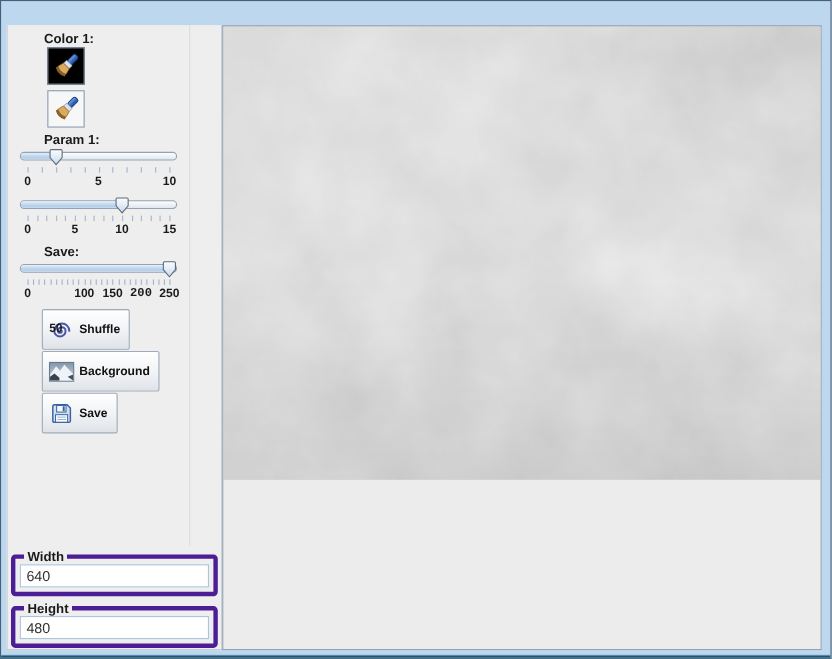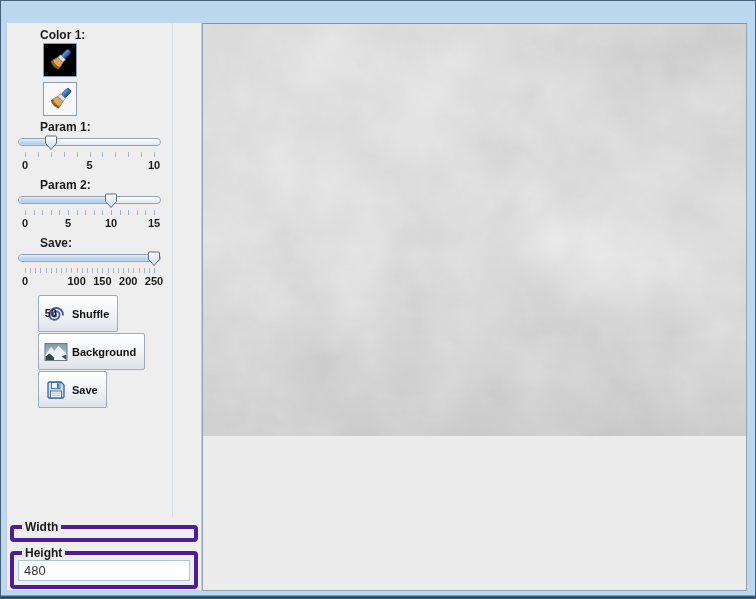--- a/index.html
+++ b/index.html
@@ -190,21 +190,20 @@
                 <i style="left: 100%;"></i>
               </div>
             <div class="sl-labels">
                 <span style="left: 0%;">0</span>
                 <span style="left: 50%;">5</span>
                 <span style="left: 100%;">10</span>
               </div>
           </div>
         </div>
 
-        <div class="lbl gap">Param 2:</div>
         <div class="slider">
           <div class="sl-track">
               <div class="sl-fill" style="width: 66.6667%;"></div>
             </div>
           <div class="sl-inset">
             <svg class="sl-thumb" viewBox="0 0 14 16" style="left: 66.6667%;">
                 <use href="#sym-thumb"></use>
               </svg>
             <div class="sl-ticks">
                 <i style="left: 0%;"></i>
@@ -268,21 +267,21 @@
                 <i style="left: 88%;"></i>
                 <i style="left: 92%;"></i>
                 <i style="left: 96%;"></i>
                 <i style="left: 100%;"></i>
               </div>
             <div class="sl-labels">
                 <span style="left: 0%;">0</span>
                 <span style="left: 20%; margin-top: 32px;">50</span>
                 <span style="left: 40%;">100</span>
                 <span style="left: 60%;">150</span>
-                <span style="left: 80%;">200</span>
+                <span style="left: 80%; font-family: Liberation Mono, monospace;">200</span>
                 <span style="left: 100%;">250</span>
               </div>
           </div>
         </div>
 
         <button class="abtn">
           <svg width="24" height="24" viewBox="0 0 24 24">
               <use href="#sym-shuffle"></use>
             </svg>
           <span class="txt">Shuffle</span>
@@ -296,20 +295,21 @@
         <button class="abtn">
           <svg width="24" height="24" viewBox="0 0 24 24">
               <use href="#sym-save"></use>
             </svg>
           <span class="txt">Save</span>
         </button>
       </div>
 
       <fieldset>
         <legend>Width</legend>
+        <input type="text" value="640" style="">
       </fieldset>
       <fieldset>
         <legend>Height</legend>
         <input type="text" value="480" style="">
       </fieldset>
     </div>
 
     <div class="canvas">
       <svg class="fog" width="547" height="412">
         <rect x="0" y="0" width="547" height="412" fill="#b0b0b0"></rect>

